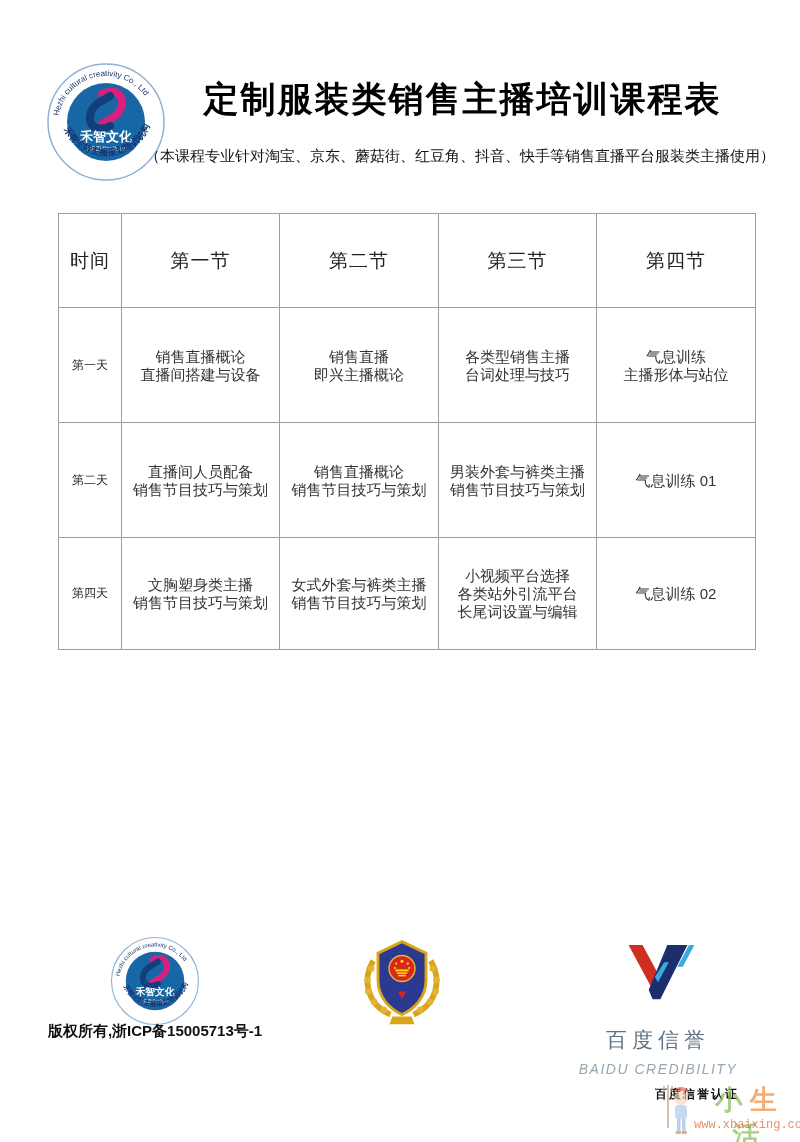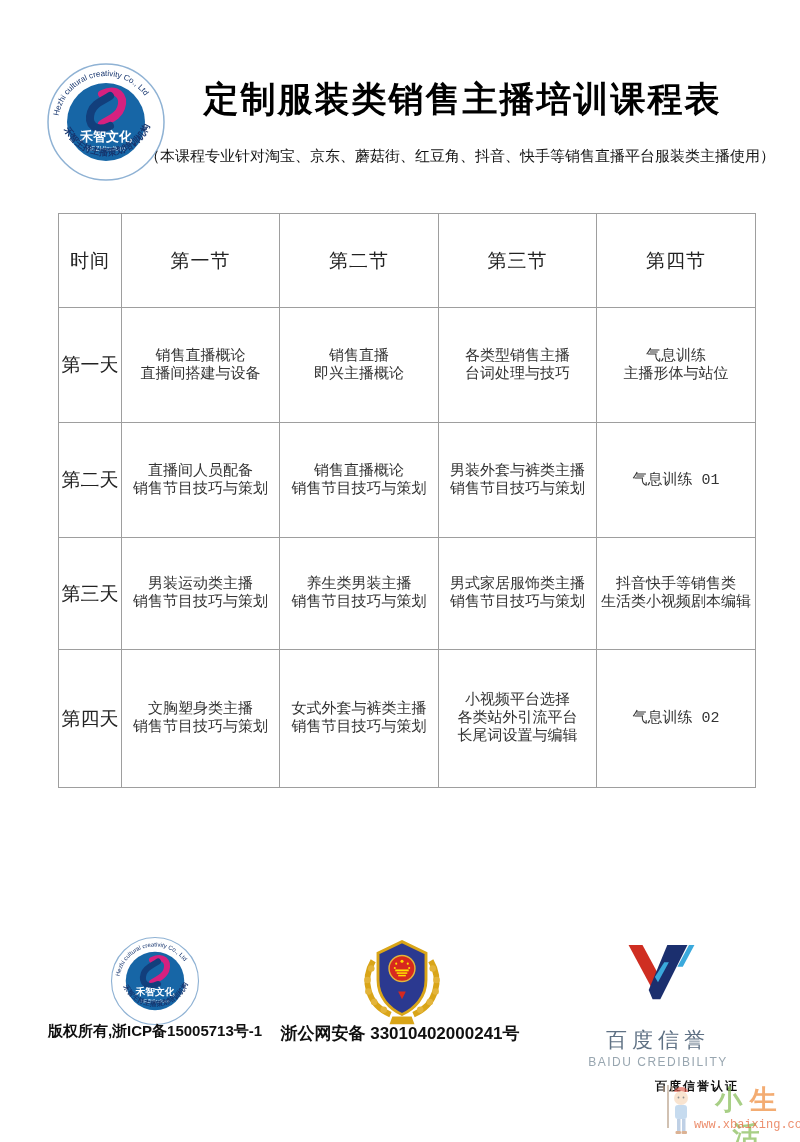--- a/index.html
+++ b/index.html
@@ -9,43 +9,43 @@
   
   .hezhi-logo{position:absolute;left:46px;top:62px;width:120px;height:120px;}
   .page-title{position:absolute;left:155px;top:76px;width:615px;text-align:center;
       font-size:35px;font-weight:bold;color:#000;letter-spacing:2px;
       font-family:Liberation Serif, serif;}
   .page-subtitle{position:absolute;left:140px;top:147px;width:640px;text-align:center;
       font-size:15px;color:#151515;font-family:"Liberation Serif","DejaVu Serif",serif;}
 
   
   table.course{position:absolute;left:58px;top:213px;width:697px;border-collapse:collapse;
-      table-layout:fixed;color:#333;font-family:Liberation Mono, monospace;}
+      table-layout:fixed;color:#333;font-family:Liberation Sans, sans-serif;}
   table.course th,table.course td{border:1px solid #9e9e9e;text-align:center;vertical-align:middle;
       padding:0;background:#fff;}
   table.course thead th{height:93px;font-size:19px;font-weight:500;color:#222;letter-spacing:1px;}
   table.course tbody tr:nth-child(1){height:115px;}
   table.course tbody tr:nth-child(2){height:115px;}
   table.course tbody tr:nth-child(3){height:112px;}
   table.course tbody tr:nth-child(4){height:138px;}
   table.course tbody tr:nth-child(5){height:109px;}
-  .day-cell{font-size:19px;color:#222;}
+  .day-cell{font-size:12px;color:#222;}
   .cell-line{font-size:15px;line-height:1;margin:3px 0;color:#333;}
 
   
   .footer-logo{position:absolute;left:110px;top:936px;width:90px;height:90px;}
   .copyright{position:absolute;left:25px;top:1022px;width:260px;text-align:center;
       font-size:15px;font-weight:bold;color:#101010;}
   .police-badge{position:absolute;left:354px;top:932px;width:96px;height:96px;}
   .police-caption{position:absolute;left:270px;top:1022px;width:260px;text-align:center;
       font-size:17px;font-weight:bold;color:#101010;}
   .baidu-block{position:absolute;left:577px;top:942px;width:162px;text-align:center;}
   .baidu-v{width:78px;height:62px;}
   .baidu-cn{font-size:21px;color:#5f7184;letter-spacing:5px;margin-top:18px;}
-  .baidu-en{font-size:12px;color:#98a6b0;letter-spacing:1.5px;margin-top:1px;}
+  .baidu-en{font-size:14px;color:#98a6b0;letter-spacing:1.5px;margin-top:7px;font-style:italic;}
   .baidu-caption{font-size:12px;font-weight:bold;color:#101010;margin-top:9px;letter-spacing:2px;text-align:right;}
 
   
   .watermark{position:absolute;left:660px;top:1080px;width:136px;height:60px;}
   .wm-figure{position:absolute;left:2px;top:2px;width:34px;height:54px;}
   .wm-text{position:absolute;left:38px;top:2px;width:96px;text-align:center;font-size:27px;
       font-weight:bold;opacity:.75;font-family:"Liberation Sans",sans-serif;}
   .wm-ch-green{color:#8cbf5e;}
   .wm-ch-orange{color:#f09144;}
   .wm-url{position:absolute;left:34px;top:38px;width:102px;text-align:center;font-size:12px;
@@ -124,39 +124,20 @@
           <td>
             <div class="cell-line">销售直播概论</div>
             <div class="cell-line">销售节目技巧与策划</div>
           </td>
           <td>
             <div class="cell-line">男装外套与裤类主播</div>
             <div class="cell-line">销售节目技巧与策划</div>
           </td>
           <td>
             <div class="cell-line">气息训练 01</div>
-          </td>
-        </tr>
-        <tr>
-          <td class="day-cell">第三天</td>
-          <td>
-            <div class="cell-line">男装运动类主播</div>
-            <div class="cell-line">销售节目技巧与策划</div>
-          </td>
-          <td>
-            <div class="cell-line">养生类男装主播</div>
-            <div class="cell-line">销售节目技巧与策划</div>
-          </td>
-          <td>
-            <div class="cell-line">男式家居服饰类主播</div>
-            <div class="cell-line">销售节目技巧与策划</div>
-          </td>
-          <td>
-            <div class="cell-line">抖音快手等销售类</div>
-            <div class="cell-line">生活类小视频剧本编辑</div>
           </td>
         </tr>
         <tr>
           <td class="day-cell">第四天</td>
           <td>
             <div class="cell-line">文胸塑身类主播</div>
             <div class="cell-line">销售节目技巧与策划</div>
           </td>
           <td>
             <div class="cell-line">女式外套与裤类主播</div>
@@ -213,21 +194,20 @@
     <circle cx="44" cy="33" r="1.1" fill="#ffde00"></circle>
       <circle cx="56" cy="33" r="1.1" fill="#ffde00"></circle>
     <circle cx="42.5" cy="37.5" r="1.1" fill="#ffde00"></circle>
       <circle cx="57.5" cy="37.5" r="1.1" fill="#ffde00"></circle>
     <rect x="43" y="39" width="14" height="2" fill="#ffde00"></rect>
     <rect x="44.5" y="42" width="11" height="1.6" fill="#ffde00"></rect>
     <rect x="46" y="44.6" width="8" height="1.6" fill="#ffde00"></rect>
     <path d="M40,88 L60,88 L63,96 L37,96 Z" fill="#d9a518"></path>
     <path d="M46,62 L54,62 L50,70 Z" fill="#d7281e"></path>
   </svg>
-  <div class="police-caption">浙公网安备 33010402000241号</div>
 
   <div class="baidu-block">
     <svg class="baidu-v" viewBox="0 0 100 80">
       <polygon points="12,4 30,4 56,52 47,69" fill="#cf2e21"></polygon>
       <polygon points="62,4 88,4 53,74 43,74 38,62" fill="#1b2f6e"></polygon>
       <polygon points="90,4 97,4 82,32 75,32" fill="#3aa9dc"></polygon>
       <polygon points="58,26 64,26 50,52 46,45" fill="#3aa9dc"></polygon>
     </svg>
     <div class="baidu-cn">百度信誉</div>
     <div class="baidu-en">BAIDU CREDIBILITY</div>

